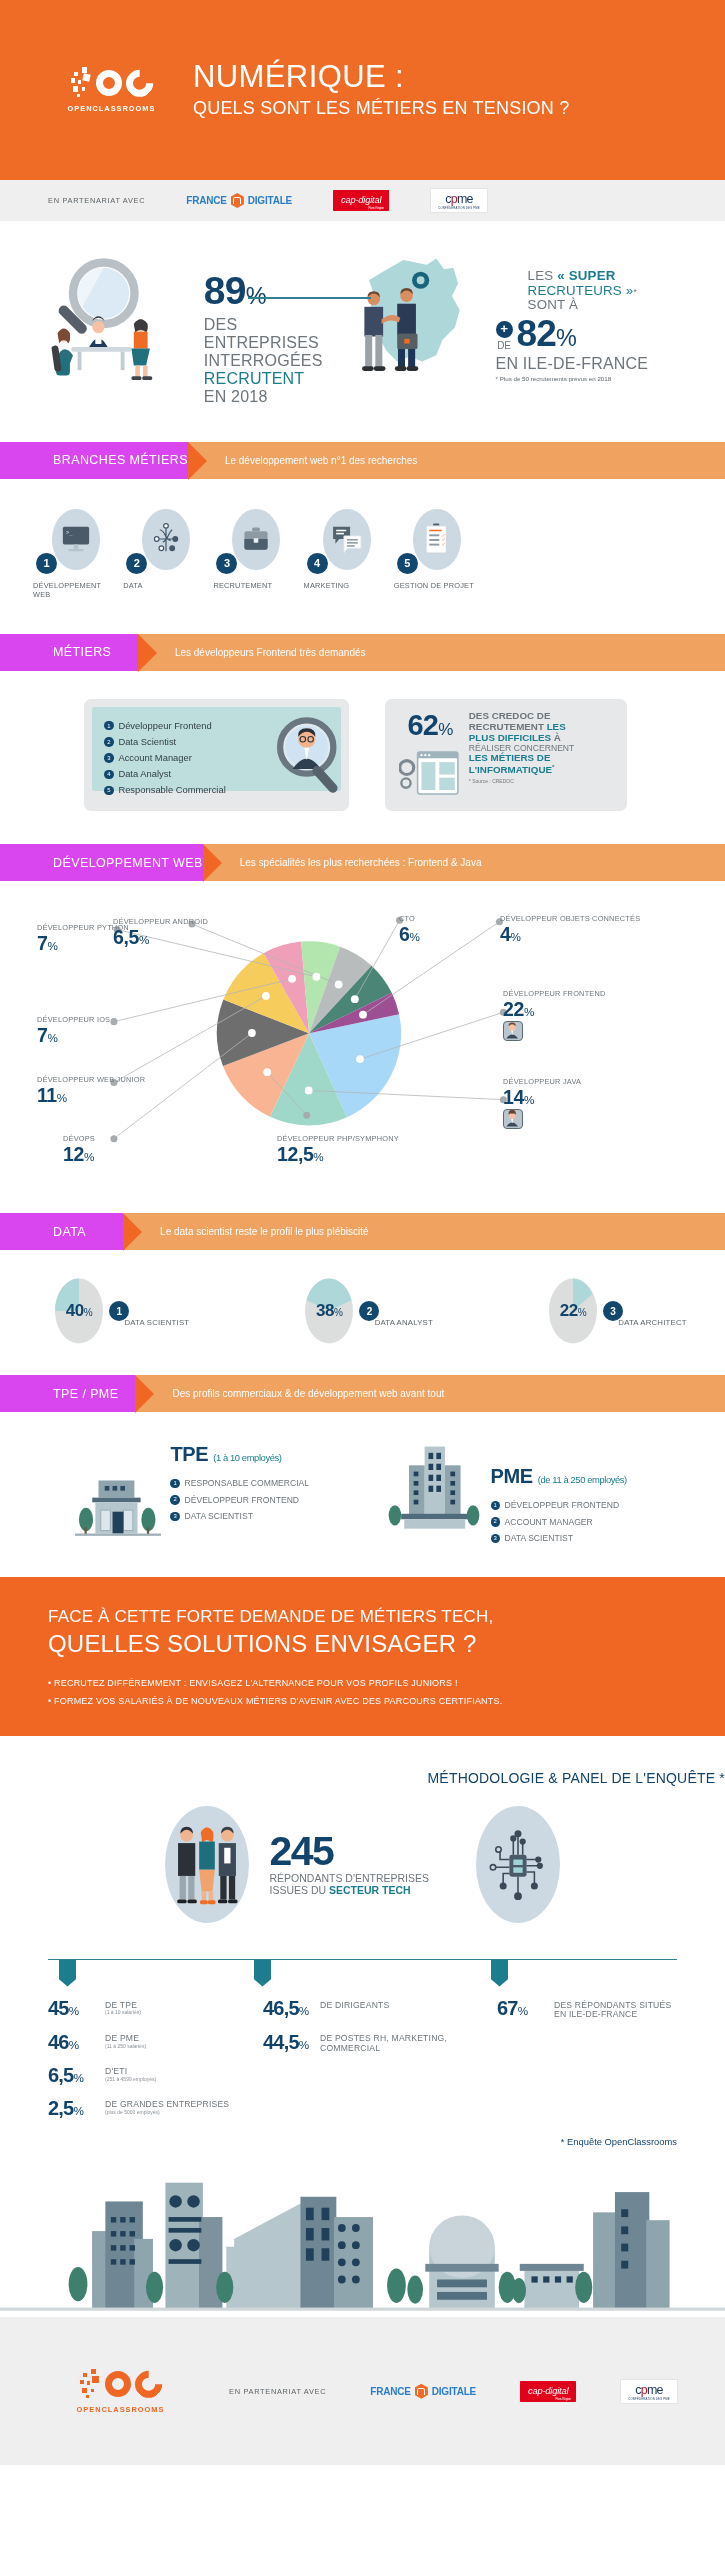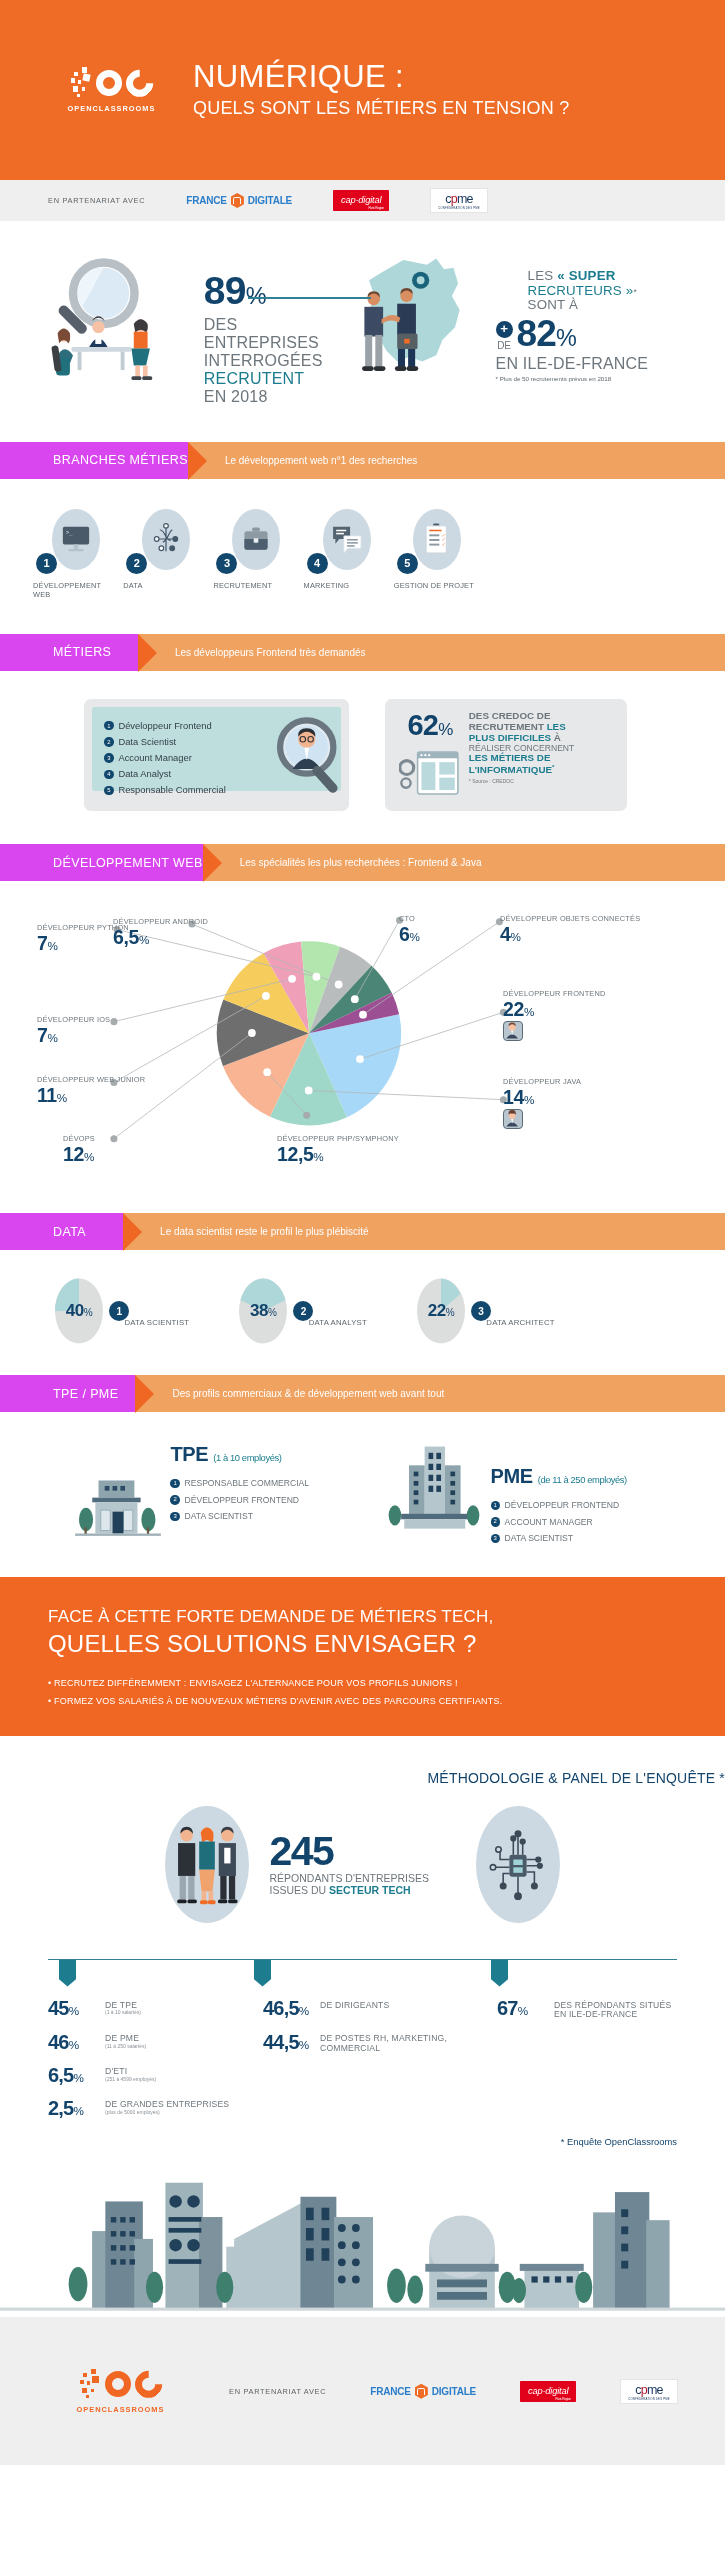--- a/index.html
+++ b/index.html
@@ -96,21 +96,21 @@
   
   .pie-wrap { position:relative; height:332px; }
   .pie-label { position:absolute; }
   .pl-name { font-size:7.4px; color:#6d767c; line-height:1.15; letter-spacing:0.2px;}
   .pl-val  { font-size:19.5px; color:#12436b; font-weight:bold; line-height:1.05; letter-spacing:-0.4px;}
   .pl-val .pc { font-size:11.7px; font-weight:normal;}
   .av { width:19.5px; height:19.5px; border-radius:3.9px; border:1.6px solid #5b6b74; background:#b9c6cf;
         margin-top:2.3px; position:relative; overflow:hidden;}
 
   
-  .data-row { display:flex; padding:28px 0 31px 55px; gap:50px;}
+  .data-row { display:flex; padding:28px 0 31px 55px; gap:116px;}
   .dataitem { display:flex; align-items:center; gap:6.2px;}
   .donut { width:48px; height:66px; position:relative; display:flex; align-items:center; justify-content:center;}
   .donut .pct { position:relative; z-index:3; font-size:17px; color:#12436b; font-weight:bold; letter-spacing:-0.4px;}
   .donut .pct .pc { font-size:10px; font-weight:normal;}
   .d-num { width:20px; height:20px; border-radius:50%; background:#12476e; color:#fff; font-size:10px;
            font-weight:bold; display:flex; align-items:center; justify-content:center;}
   .d-lab { font-size:7.8px; color:#5d666c; letter-spacing:0.2px; margin-top:23.4px; margin-left:-17px;}
 
   
   .tpe-row { display:flex; padding:31px 0 31px 0; }

